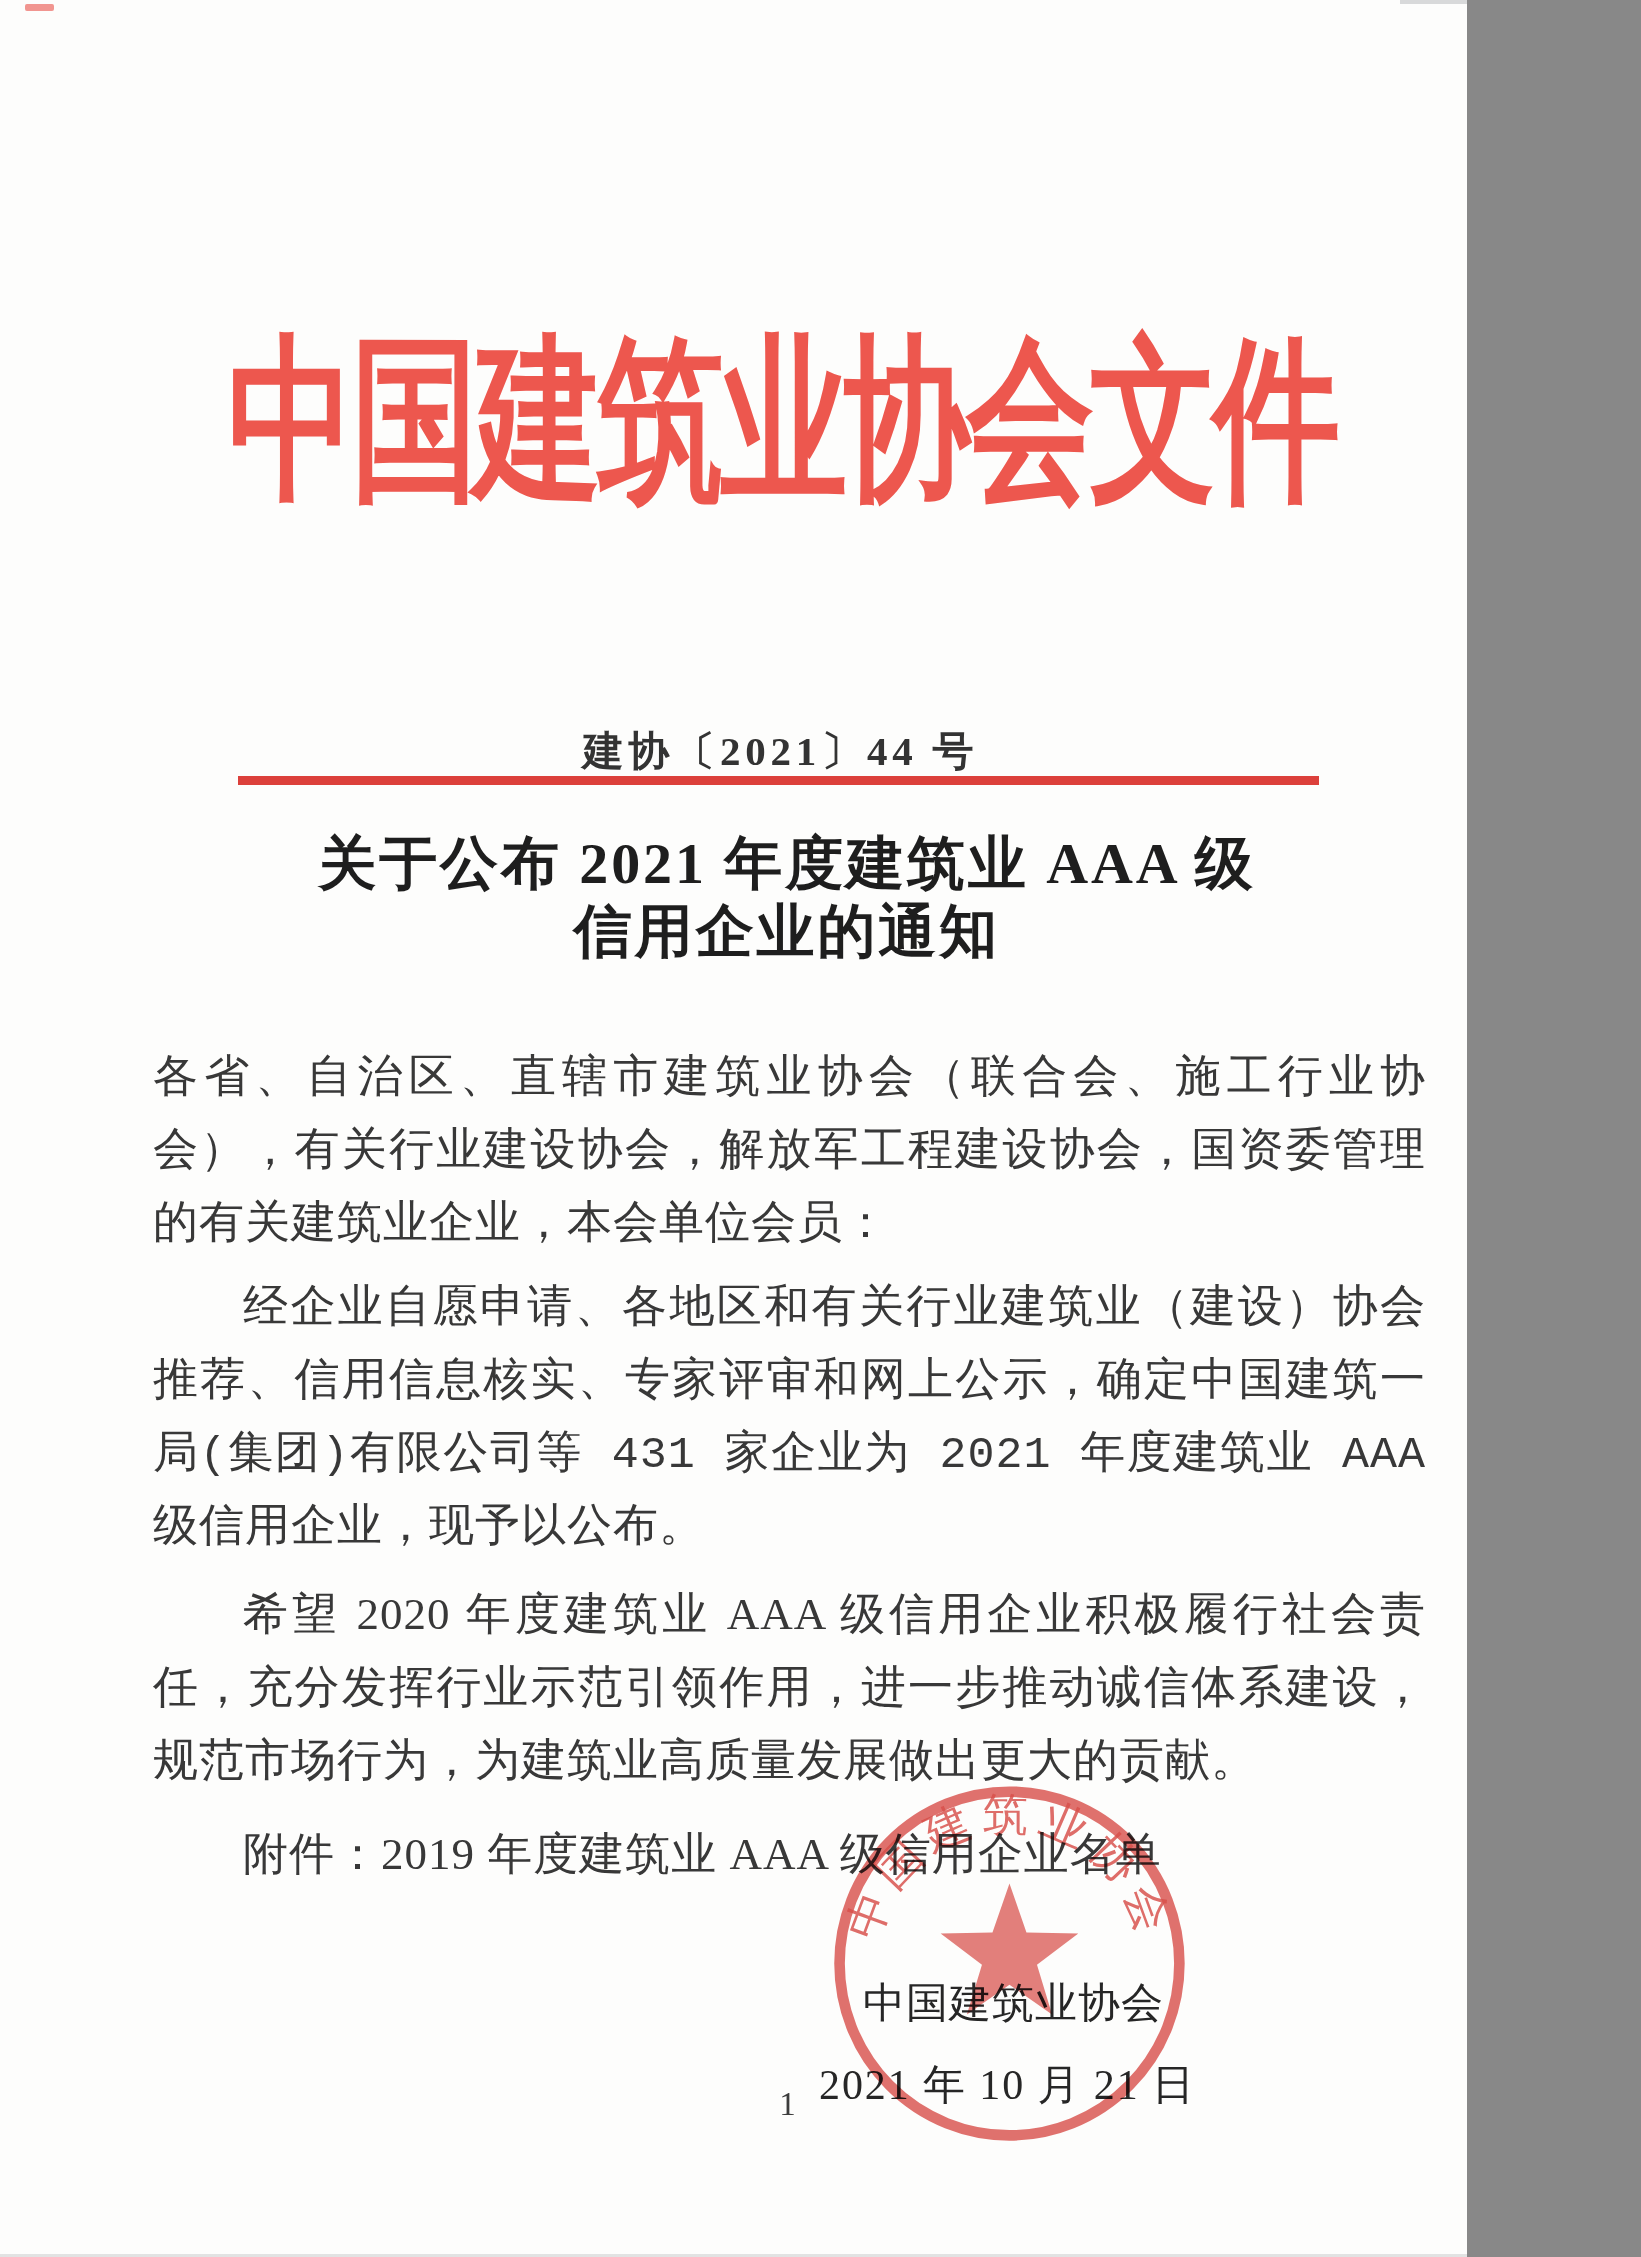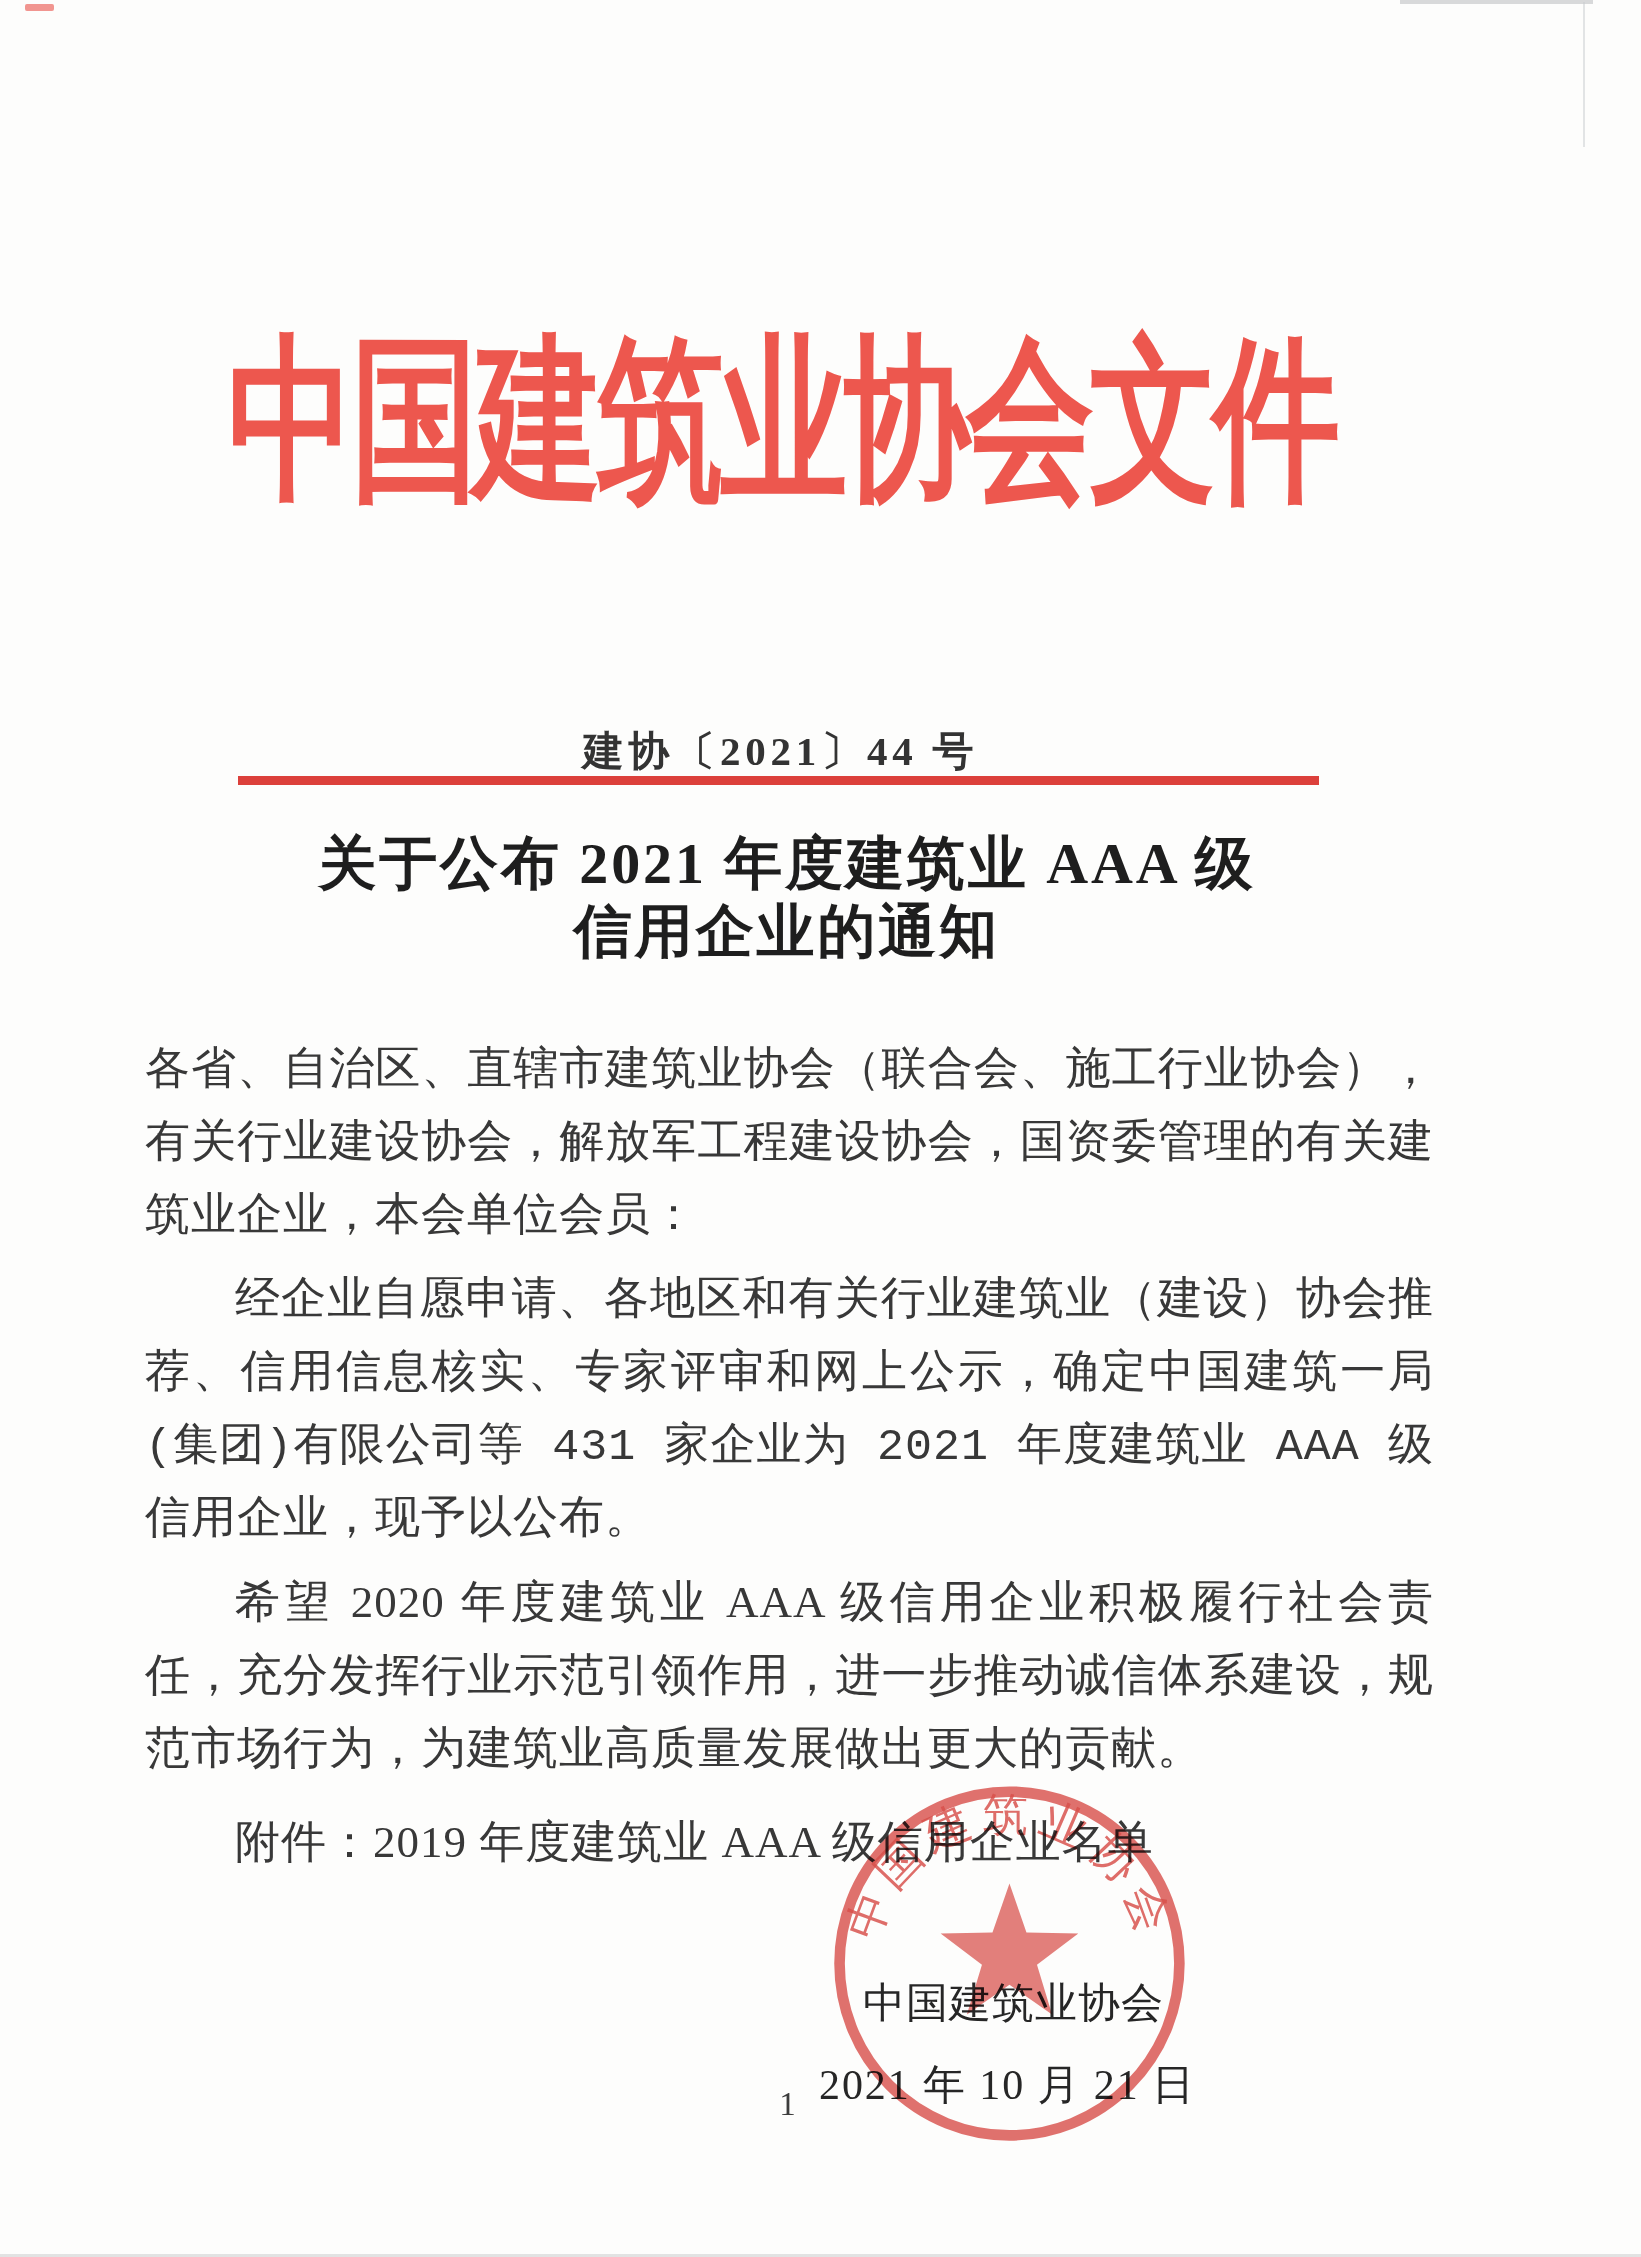--- a/index.html
+++ b/index.html
@@ -1,18 +1,18 @@
 <!DOCTYPE html>
 <html><head>
 <meta charset="utf-8">
 <style>
   html,body{margin:0;padding:0;background:#888;}
   .page{
     position:relative;
-    width:1641px;height:2257px;
+    width:1467px;height:2257px;
     background:#fdfdfc;
     overflow:hidden;
     font-family:"Liberation Serif","DejaVu Serif",serif;
     color:#2e2e2e;
   }
   
   .artifact-topleft{position:absolute;left:25px;top:3.9px;width:29px;height:6.8px;background:#ef837c;opacity:.85;border-radius:1.9px;}
   .artifact-topedge{position:absolute;left:1400px;top:0;width:193px;height:3.9px;background:#b9bcbe;opacity:.55;}
   .artifact-rightline{position:absolute;left:1583px;top:1.9px;width:1.9px;height:145px;background:#c8cbcd;opacity:.5;}
   .artifact-bottomedge{position:absolute;left:0;bottom:0;width:100%;height:2.9px;background:#c2c4c6;opacity:.45;}
@@ -43,21 +43,21 @@
     font-size:58px;font-weight:bold;line-height:68px;
     letter-spacing:2.9px;color:#1e1e1e;
     white-space:nowrap;
   }
   .body-block{
     position:absolute;top:1027px;left:140px;width:1299px;
     font-size:45px;line-height:73px;letter-spacing:1px;
     color:#383838;
     text-align:justify;
   }
-  .body-block p{margin:5px;text-indent:2em;}
+  .body-block p{margin:13px;text-indent:2em;}
   .body-block p.no-indent{text-indent:0;}
   .body-block p.p2{margin-top:13.5px;font-family:Liberation Mono, monospace;}
   .body-block p.p3{margin-top:9.7px;}
   .body-block p.attachment{margin-top:21px;text-align:left;}
   .sig-org{
     position:absolute;top:1975px;left:830px;width:367px;
     text-align:center;font-size:42px;letter-spacing:1px;color:#262626;
     white-space:nowrap;z-index:2;
   }
   .sig-date{

